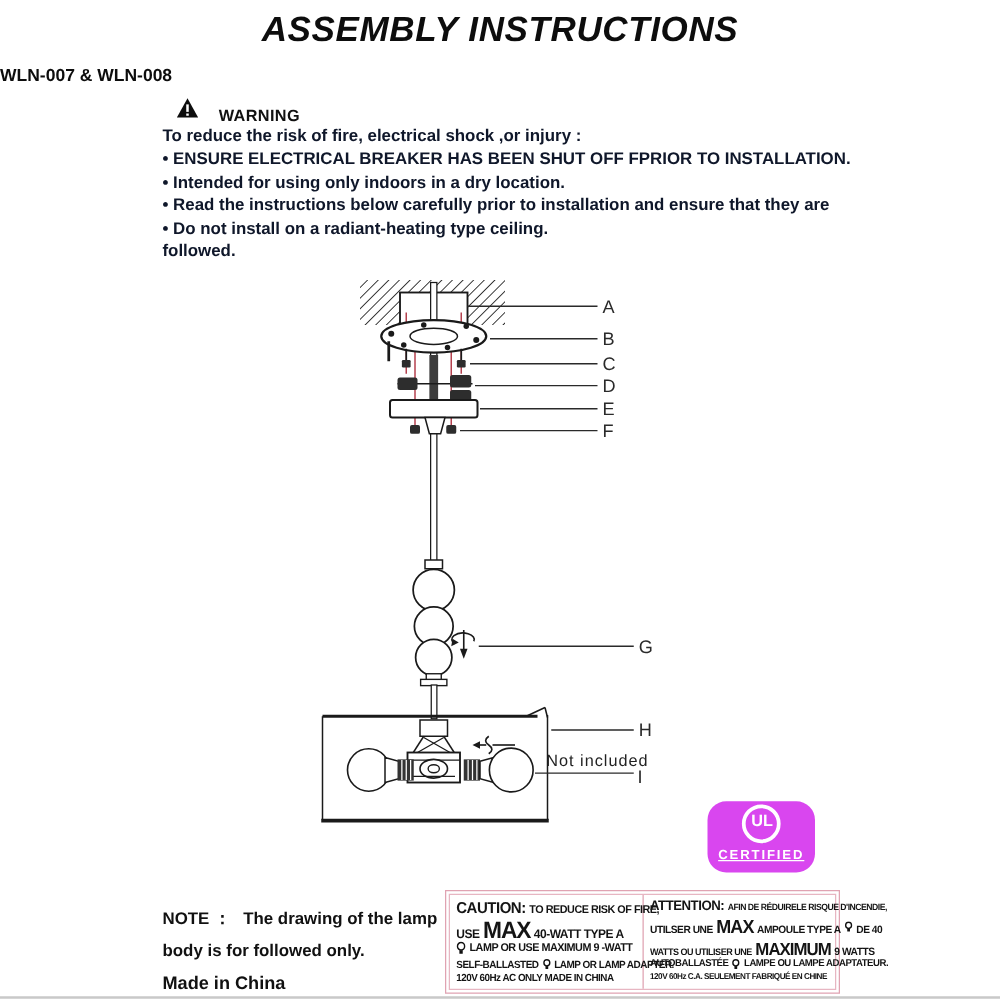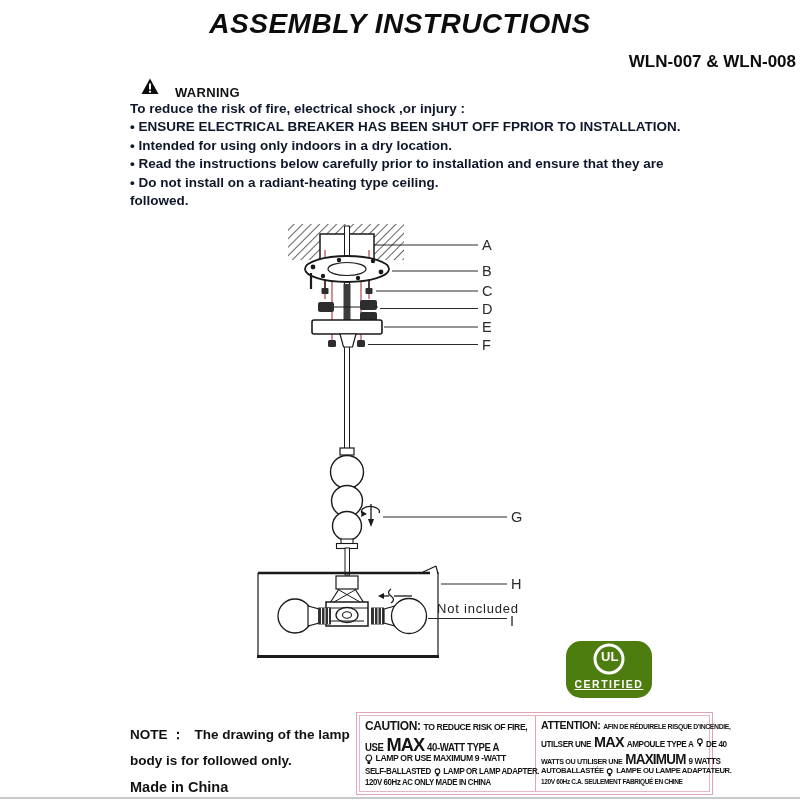--- a/index.html
+++ b/index.html
@@ -4,32 +4,32 @@
 <style>
   * { margin:0; padding:0; box-sizing:border-box; }
   html,body { background:#ffffff; }
   #page {
     position:relative; width:800px; height:800px; background:#ffffff;
     font-family:"Liberation Sans", sans-serif; color:#111; overflow:hidden;
   }
   .abs { position:absolute; }
   #title { left:0; top:8px; width:800px; text-align:center;
     font-size:28px; font-weight:bold; letter-spacing:0.5px; color:#0d0d0d;font-style:italic; }
-  #model { left:0; top:52px; width:796px; text-align:right;
-    font-size:17px; font-weight:bold; color:#0d0d0d; }
+  #model { left:0; top:52px; width:796px; text-align:left;
+    font-size:14px; font-weight:bold; color:#0d0d0d; }
   #warn-head { left:141px; top:78px; display:flex; align-items:flex-start; gap:16px; }
   #warn-title { font-size:13px; font-weight:bold; margin-top:7px; letter-spacing:0.3px; }
   #warn-body { left:130px; top:100px; width:580px; font-size:13.5px;
     font-weight:bold; line-height:18.4px; color:#0f172a; }
   
-  #ul-badge { left:566px; top:641px; width:86px; height:57px; background:#4d7c0f;
+  #ul-badge { left:566px; top:641px; width:86px; height:57px; background:#d946ef;
     border-radius:15px; display:flex; flex-direction:column; align-items:center; }
   #ul-cert { color:#fff; font-size:10.5px; font-weight:bold; letter-spacing:1.5px; margin-top:1px;text-decoration:underline; }
   
-  #caution { left:356px; top:712px; width:357px; height:83px;
+  #caution { left:356px; top:712px; width:316px; height:83px;
     border:1.5px solid #e0a3b2; padding:2px; background:#fff; }
   #caution-inner { width:100%; height:100%; border:1px solid #e7b6c2;
     display:flex; }
   .c-half { width:50%; padding:3px 4px 2px 5px; color:#141414; }
   .c-half + .c-half { border-left:1px solid #e0a3b2; }
   .c-row { display:flex; align-items:baseline; gap:3px; white-space:nowrap;
     font-weight:bold; letter-spacing:-0.4px; transform:scaleX(0.96); transform-origin:left; }
   .bulb { align-self:center; flex:0 0 auto; }
   .en .r1 { height:15px; } .en .r2 { height:19px; } .en .r3 { height:13px; }
   .en .r4 { height:12px; } .en .r5 { height:11px; }

